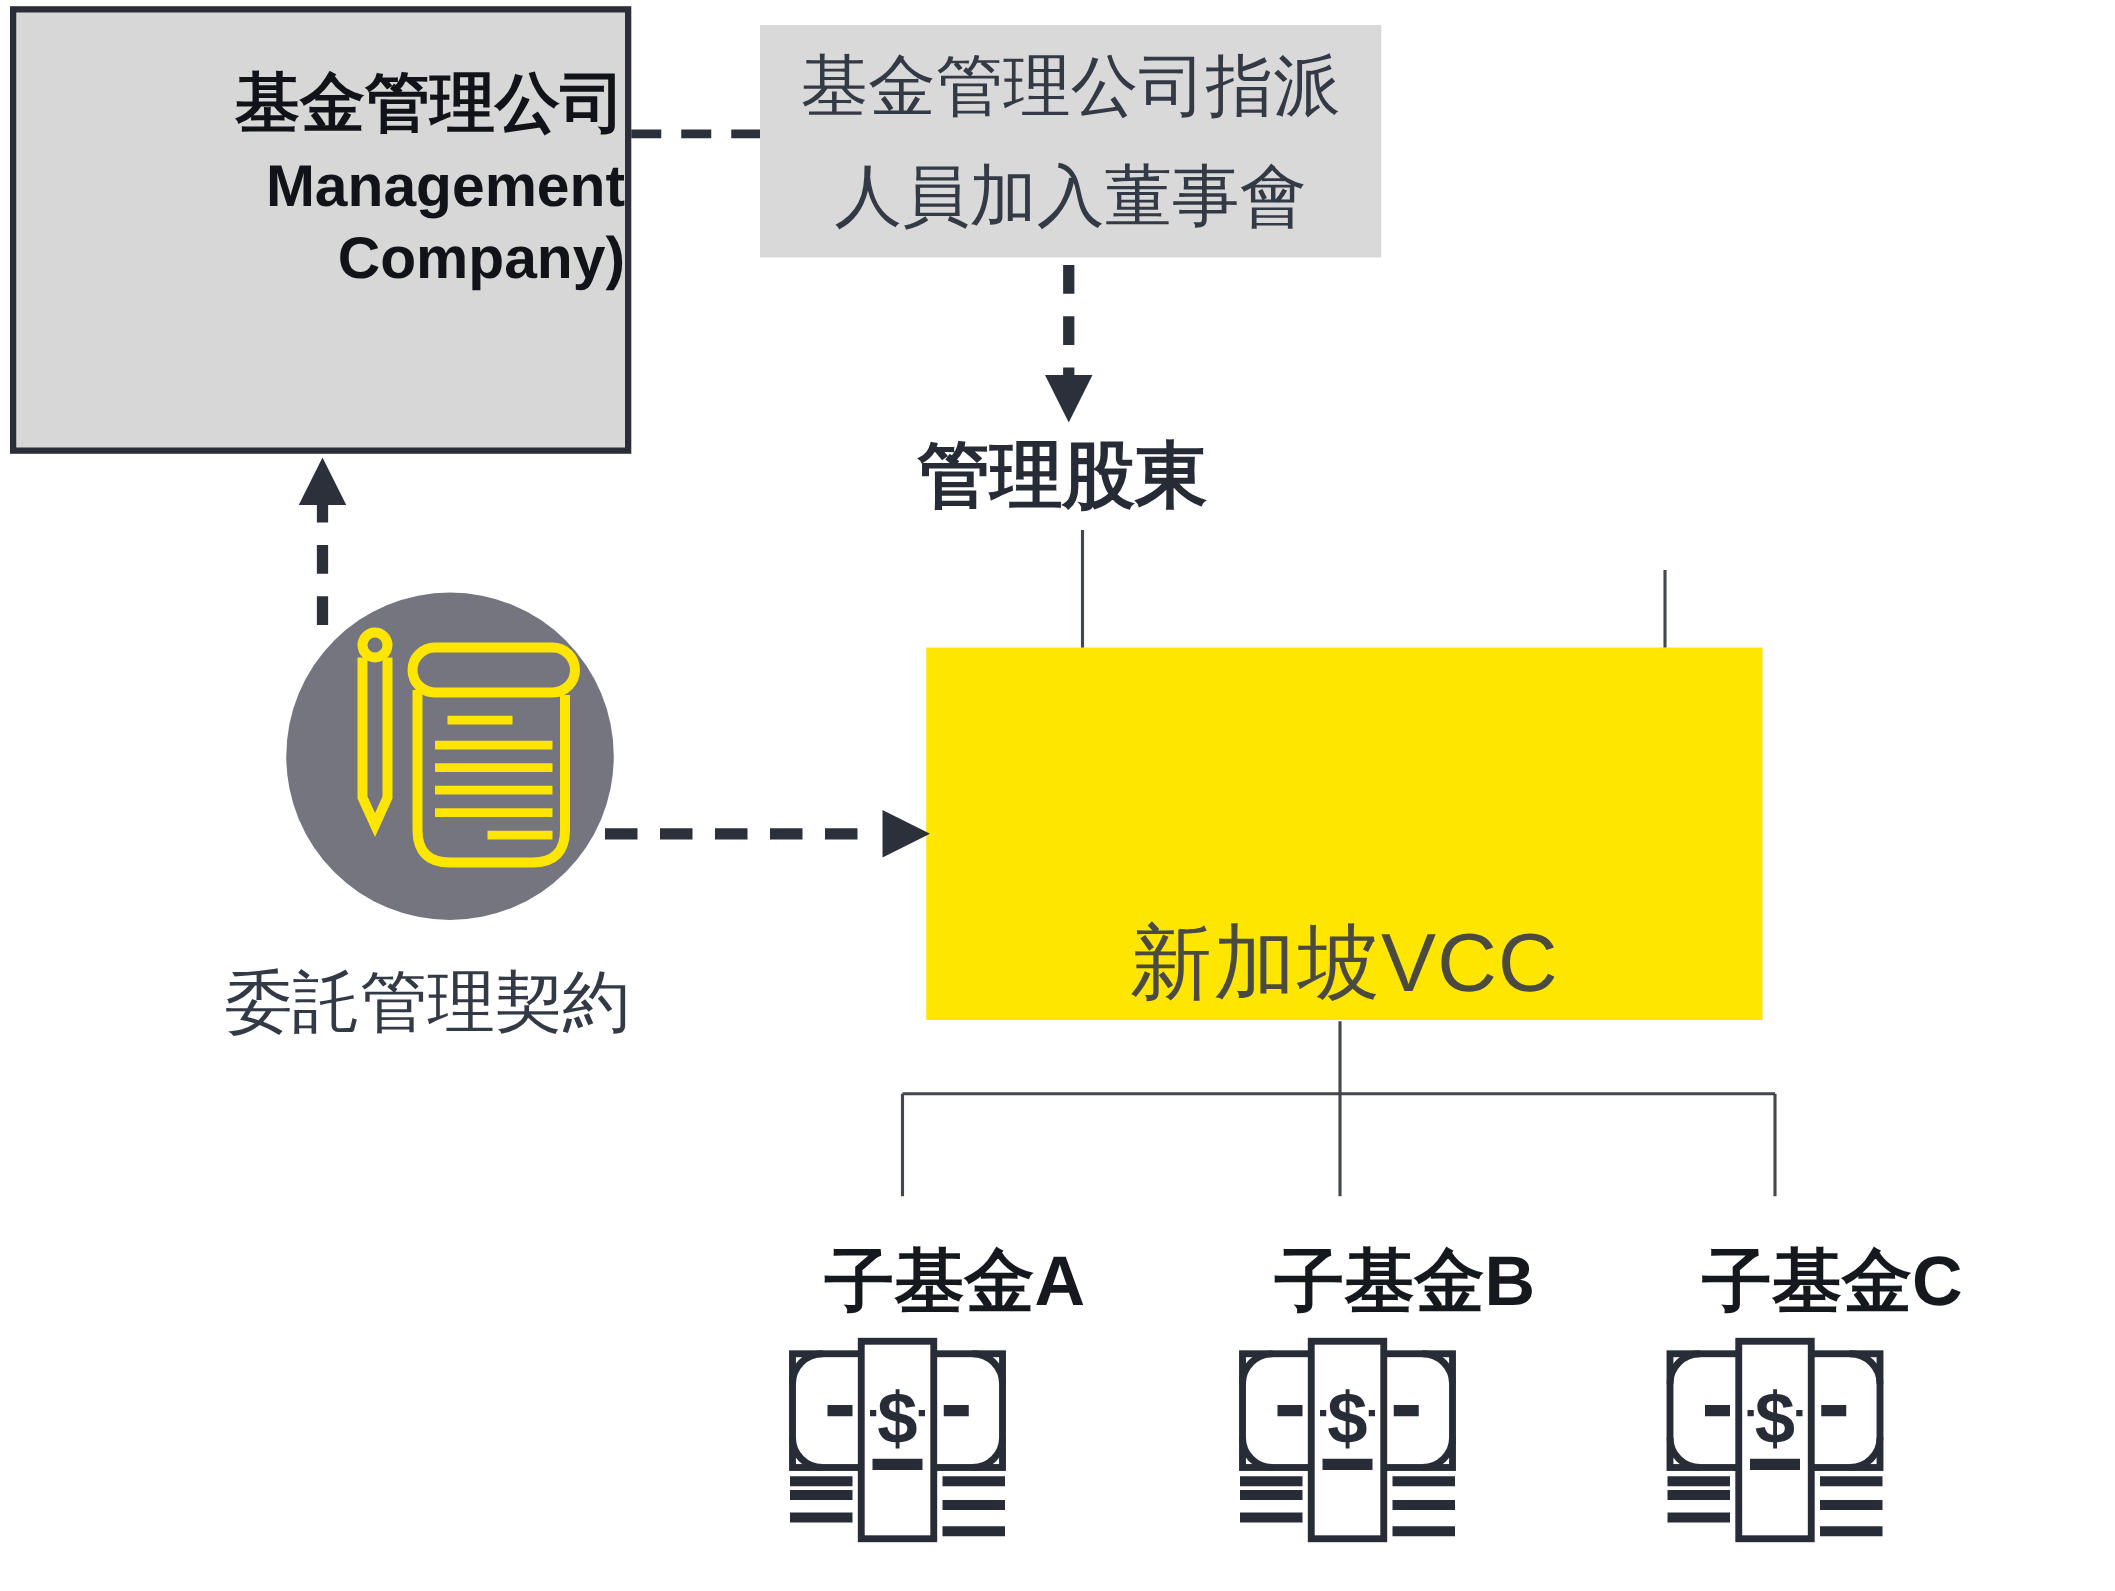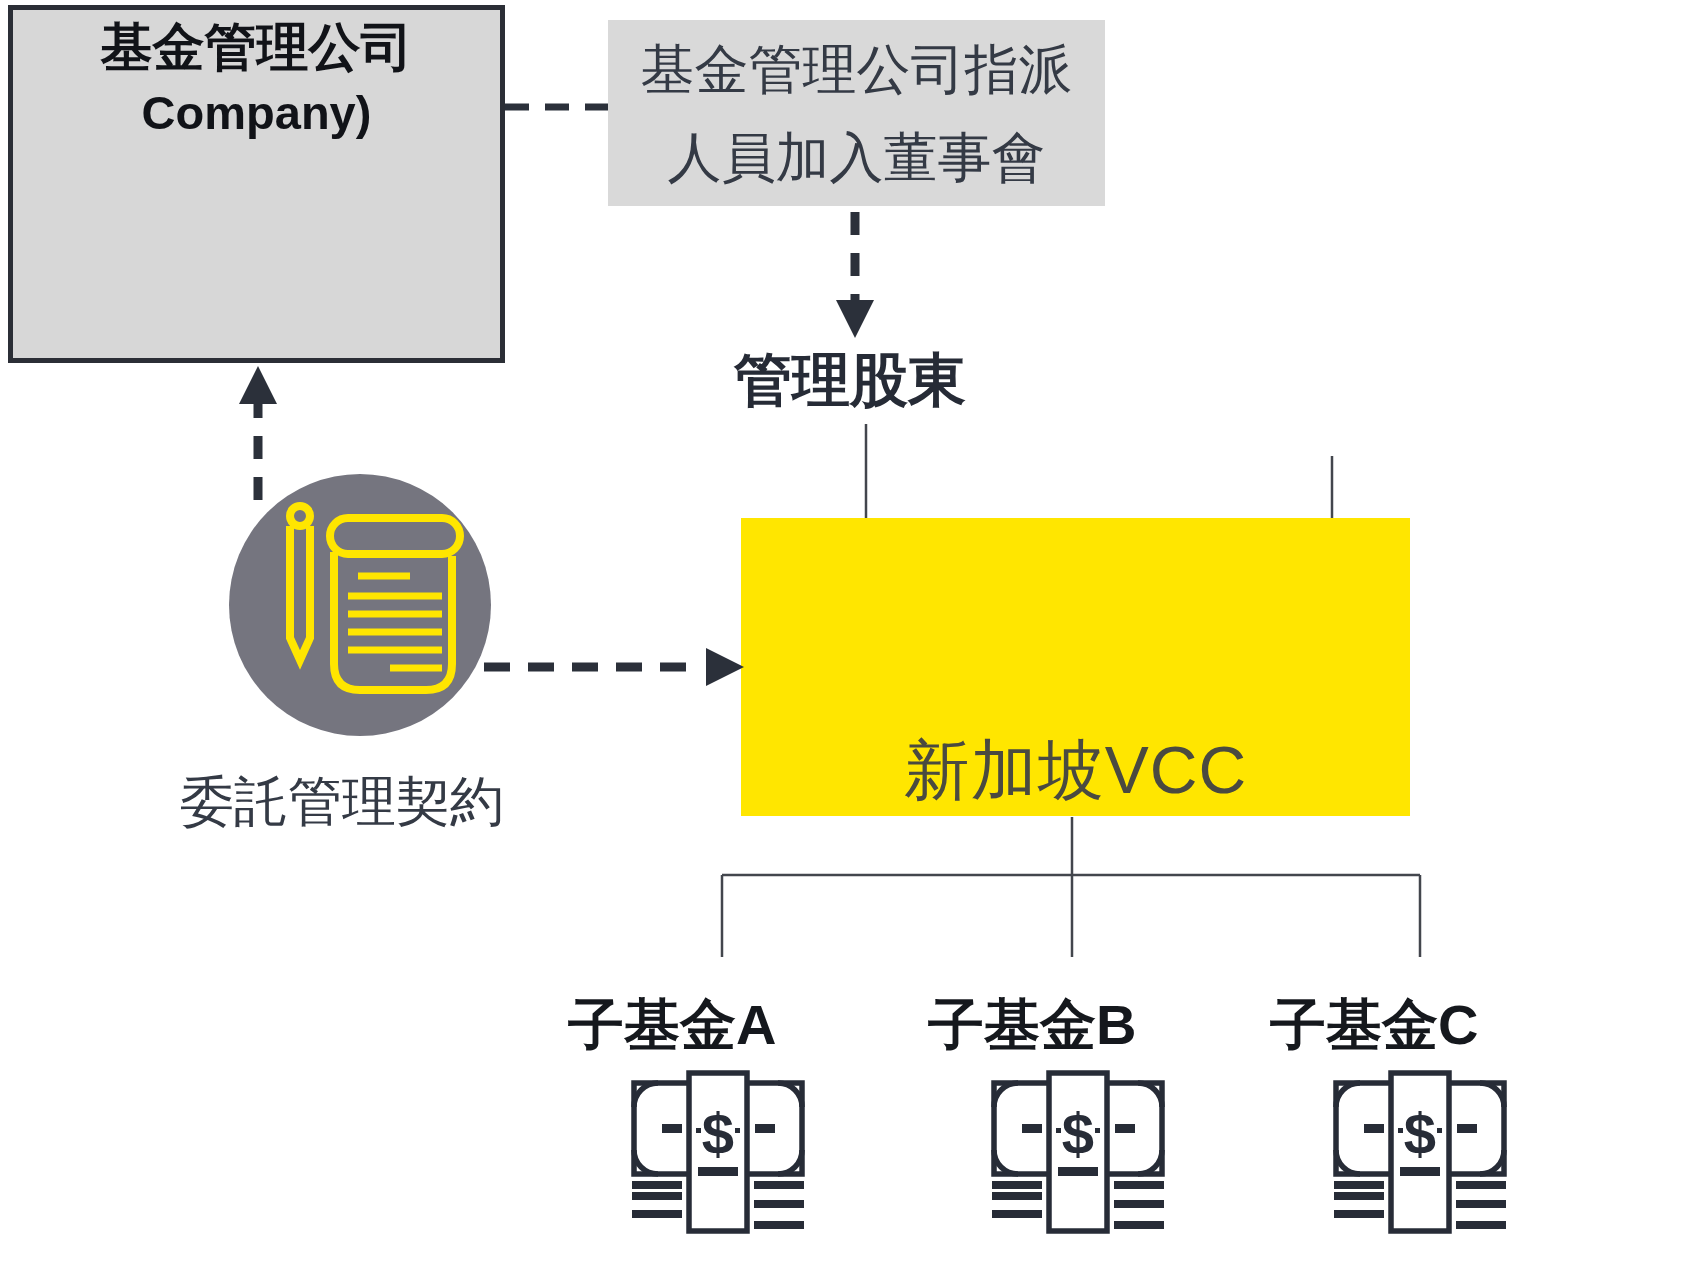--- a/index.html
+++ b/index.html
@@ -5,21 +5,21 @@
   html,body{margin:0;padding:0;background:#ffffff;}
   #canvas{
     position:relative;width:1692px;height:1273px;background:#ffffff;overflow:hidden;
     font-family:"Liberation Sans", sans-serif;color:#262b36;
   }
   .abs{position:absolute;}
   
   .fund-box{
     left:8px;top:5px;width:497px;height:358px;
     background:#d7d7d7;border:5px solid #2b2e36;box-sizing:border-box;
-    text-align:center;
+    text-align:right;padding-top:36px;
   }
   .fund-box .zh{font-size:52px;font-weight:bold;line-height:74px;color:#111318;}
   .fund-box .en{font-size:47px;font-weight:bold;line-height:57px;color:#111318;}
   
   .assign-label{
     left:608px;top:20px;width:497px;height:186px;background:#d9d9d9;
     text-align:center;display:flex;flex-direction:column;justify-content:center;
   }
   .assign-label .line{font-size:54px;line-height:88px;color:#343a45;}
   
@@ -29,33 +29,34 @@
   .part-sh{left:1150px;top:206px;width:520px;text-align:center;}
   .part-sh .line{font-size:60px;font-weight:bold;line-height:79px;color:#262b36;}
   
   .vcc-box{left:741px;top:518px;width:669px;height:298px;background:#ffe600;
     display:flex;align-items:flex-end;justify-content:center;}
   .vcc-box .label{font-size:66px;color:#4a4a40;letter-spacing:1px;}
   
   .contract-label{left:132px;top:766px;width:420px;text-align:center;
     font-size:54px;color:#343a45;}
   
-  .subfund-label{width:300px;text-align:left;font-size:56px;font-weight:bold;color:#15181d;top:988px;}
+  .subfund-label{width:300px;text-align:right;font-size:56px;font-weight:bold;color:#15181d;top:988px;}
   .subfund-a{left:568px;}
   .subfund-b{left:928px;}
   .subfund-c{left:1270px;}
   svg.overlay{position:absolute;left:0;top:0;pointer-events:none;}
 </style>
 </head>
 <body>
 
 <div id="canvas">
 
   <div class="abs fund-box">
     <div class="zh">基金管理公司</div>
+    <div class="en">Management</div>
     <div class="en">Company)</div>
   </div>
 
   <div class="abs mgmt-sh">管理股東</div>
 
   <div class="abs assign-label">
     <div class="line">基金管理公司指派</div>
     <div class="line">人員加入董事會</div>
   </div>
 

